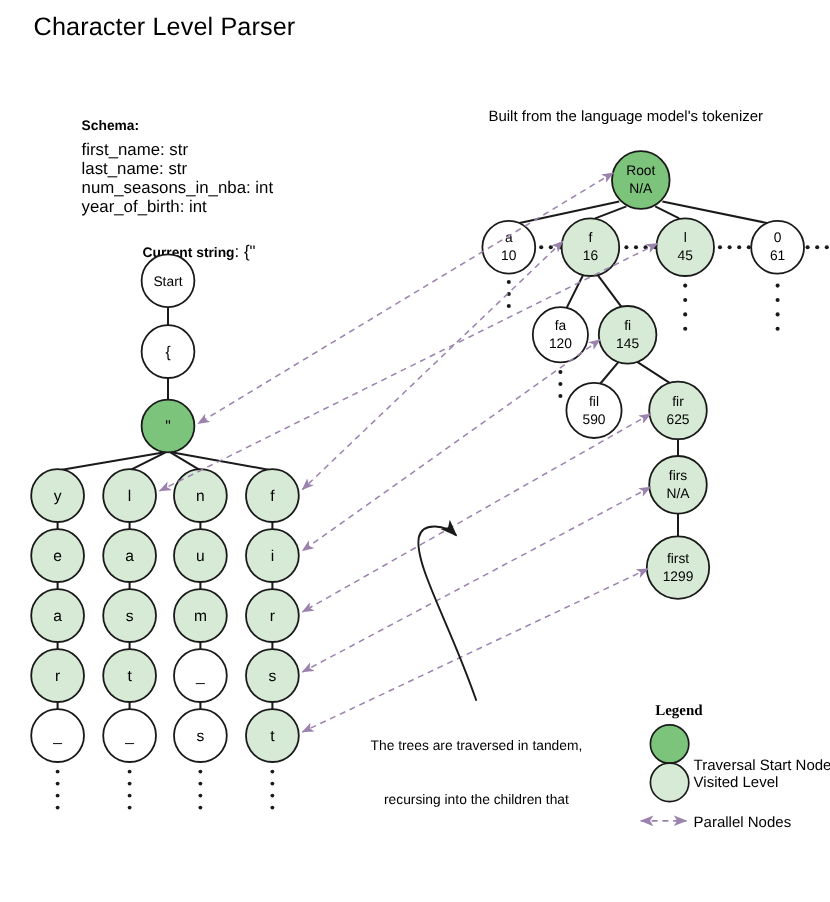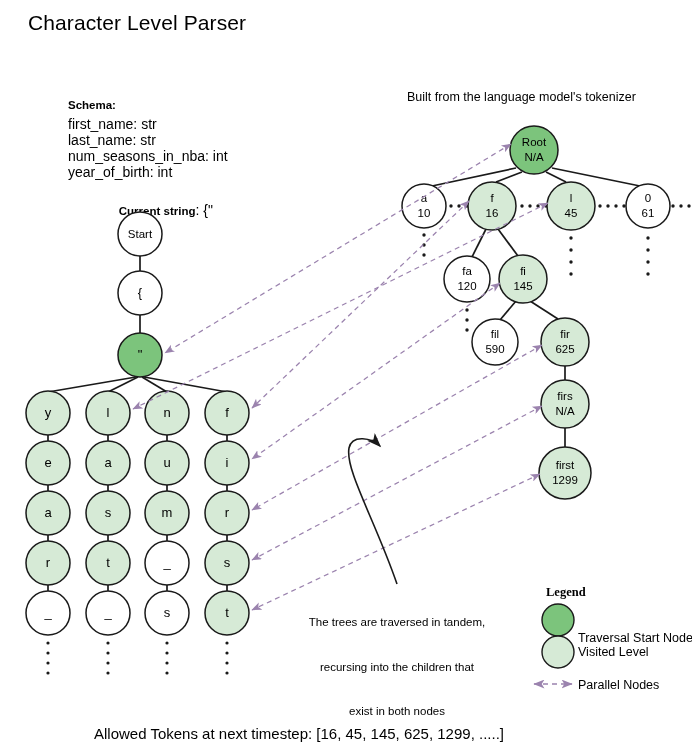--- a/index.html
+++ b/index.html
@@ -91,29 +91,27 @@
   <div class="txt small" style="left:68px; top:149px;">num_seasons_in_nba: int</div>
   <div class="txt small" style="left:68px; top:165px;">year_of_birth: int</div>
 
   <div class="txt" style="left:101px; top:186px;">
     <span class="smallb">Current string</span><span class="small">: {"</span>
   </div>
 
   <div class="txt note" style="left:297px; top:586px; width:200px;">
     <div>The trees are traversed in tandem,</div>
     <div>recursing into the children that</div>
-    <div>exist in both nodes</div>
   </div>
 
   <div class="txt legend-title" style="left:546px; top:586px;font-family:Liberation Serif, serif;">Legend</div>
   <div class="txt legend-label" style="left:578px; top:632px;">Traversal Start Node</div>
   <div class="txt legend-label" style="left:578px; top:646px;">Visited Level</div>
   <div class="txt legend-label" style="left:578px; top:679px;">Parallel Nodes</div>
 
-  <div class="txt footer" style="left:94px; top:726px;">Allowed Tokens at next timestep: [16, 45, 145, 625, 1299, .....]</div>
 
   <svg class="layer" viewBox="0 0 692 752">
     <defs>
       <marker id="ahead" markerWidth="9" markerHeight="9" refX="7.5" refY="3.2" orient="auto" markerUnits="strokeWidth">
         <path d="M0,0 L8,3.2 L0,6.4 L2,3.2 z" fill="#9b83ae"></path>
       </marker>
       <marker id="ahead-rev" markerWidth="9" markerHeight="9" refX="0.5" refY="3.2" orient="auto" markerUnits="strokeWidth">
         <path d="M8,0 L0,3.2 L8,6.4 L6,3.2 z" fill="#9b83ae"></path>
       </marker>
       <marker id="blackhead" markerWidth="10" markerHeight="10" refX="8" refY="3.4" orient="auto" markerUnits="strokeWidth">

